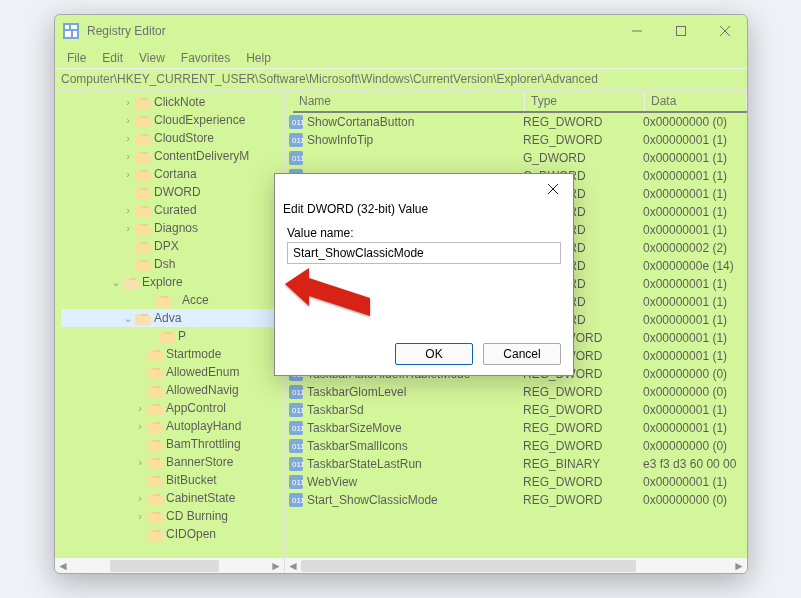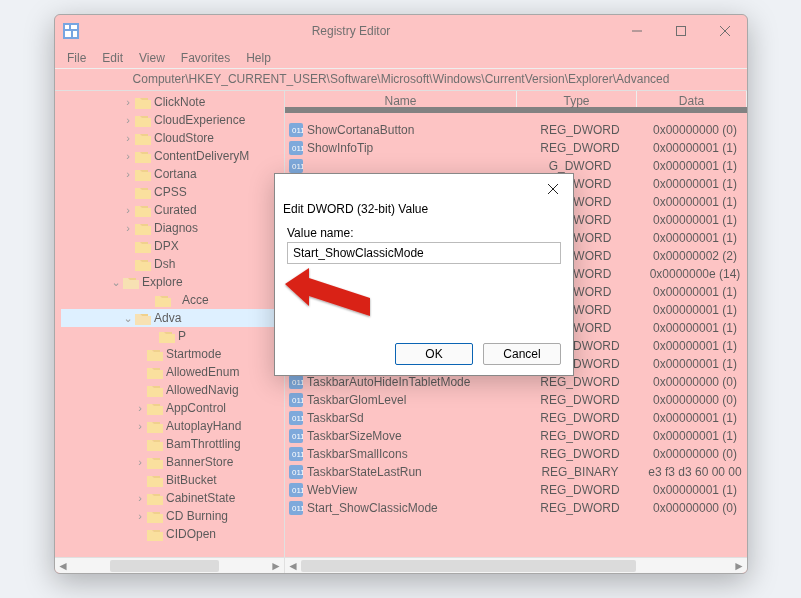--- a/index.html
+++ b/index.html
@@ -1,17 +1,17 @@
 <!DOCTYPE html>
 <html><head>
 <meta charset="utf-8">
 <style>
 * { box-sizing: border-box; margin: 0; padding: 0; font-family: 'Segoe UI', Tahoma, sans-serif; }
 body { background: #eef1f5; width: 801px; height: 598px; position: relative; overflow: hidden; }
-.window { position: absolute; left: 54px; top: 14px; width: 694px; height: 560px; background: #fca5a5; border: 1px solid #a8a8a8; border-radius: 6px; box-shadow: 0 8px 30px rgba(0,0,0,0.28); display: flex; flex-direction: column; overflow: hidden; text-align: center; }
+.window { position: absolute; left: 54px; top: 14px; width: 694px; height: 560px; background: #bef264; border: 1px solid #a8a8a8; border-radius: 6px; box-shadow: 0 8px 30px rgba(0,0,0,0.28); display: flex; flex-direction: column; overflow: hidden; }
 .titlebar { height: 32px; display: flex; align-items: center; padding: 0 0 0 8px; }
 .titlebar .icon { width: 16px; height: 16px; margin-right: 8px; }
 .titlebar .title { font-size: 12px; color: #222; flex: 1; }
 .winbtn { width: 44px; height: 32px; display: flex; align-items: center; justify-content: center; }
 .winbtn svg { width: 10px; height: 10px; }
 .menubar { height: 22px; display: flex; align-items: center; padding: 0 4px; font-size: 12px; color: #222; border-bottom: 1px solid #e5e5e5; }
 .menubar span { padding: 2px 8px; cursor: default; }
 .addrbar { height: 22px; border-bottom: 1px solid #d0d0d0; font-size: 12px; color: #222; padding: 3px 6px; white-space: nowrap; overflow: hidden; }
 .content { flex: 1; display: flex; overflow: hidden; }
 .tree { width: 230px; border-right: 1px solid #d0d0d0; overflow: hidden; position: relative; font-size: 12px; }
@@ -19,26 +19,26 @@
 .tn { display: flex; align-items: center; height: 18px; white-space: nowrap; }
 .tn .tw { width: 14px; display: flex; justify-content: center; color: #666; font-size: 11px; }
 .tn .fld { width: 16px; height: 13px; margin-right: 3px; display: inline-flex; }
 .tn .lbl { color: #000; }
 .tn.sel { background: #cde8ff; }
 .hscroll { position: absolute; bottom: 0; left: 0; right: 0; height: 16px; background: #f0f0f0; border-top: 1px solid #d0d0d0; display:flex; align-items:center; }
 .hscroll .arr { width: 16px; height: 16px; display:flex; align-items:center; justify-content:center; color:#555; }
 .hscroll .track { flex:1; height:16px; position:relative; }
 .hscroll .thumb { position:absolute; height:12px; top:2px; background:#c8c8c8; border-radius:2px; }
 .list { flex: 1; overflow: hidden; position: relative; font-size: 12px; }
-.list-head { display: flex; height: 22px; border-bottom: 6px solid #404040; }
+.list-head { display: flex; height: 22px; border-bottom: 2px solid #404040; margin-left: 8px; }
 .list-head div { padding: 3px 6px; border-right: 1px solid #e5e5e5; font-size: 12px; color: #222; }
 .col-name { width: 232px; }
 .col-type { width: 120px; }
 .col-data { flex: 1; }
-.list-body { overflow: hidden; margin-top: 8px; }
+.list-body { overflow: hidden; }
 .row { display: flex; height: 18px; align-items: center; }
 .row .c1 { width: 232px; display: flex; align-items: center; padding-left: 4px; white-space: nowrap; }
 .row .c2 { width: 120px; padding-left: 6px; }
 .row .c3 { flex: 1; padding-left: 6px; white-space: nowrap; }
 .regicon { width: 14px; height: 14px; margin-right: 4px; display:inline-flex; }
 .overlay { position: absolute; left: 0; top: 0; right: 0; bottom: 0; background: rgba(255,255,255,0.35); pointer-events: none; }
 .dialog { position: absolute; left: 274px; top: 173px; width: 300px; height: 203px; background: #fff; border: 1px solid #888; box-shadow: 0 6px 24px rgba(0,0,0,0.22); font-size: 12px; display:flex; flex-direction:column; }
 .dlg-title { height: 30px; display: flex; align-items: center; padding: 0 8px; }
 .dlg-title .t { flex:1; color:#000;margin-top:40px; }
 .dlg-close { width: 24px; height: 24px; display:flex; align-items:center; justify-content:center; }
@@ -152,21 +152,21 @@
             <span class="lbl">Cortana</span>
           </div>
           <div class="tn" style="padding-left: 60px;">
             <span class="tw"></span>
             <span class="fld">
               <svg viewBox="0 0 16 13">
                 <path d="M0 2 L5 2 L7 4 L16 4 L16 13 L0 13 Z" fill="#f7cf6a"></path>
                 <path d="M0 2 L5 2 L7 4 L13 4 L13 2 L0 2 Z" fill="#e8b84f"></path>
               </svg>
             </span>
-            <span class="lbl">CPSS</span>
+            <span class="lbl">DWORD</span>
           </div>
           <div class="tn" style="padding-left: 60px;">
             <span class="tw">›</span>
             <span class="fld">
               <svg viewBox="0 0 16 13">
                 <path d="M0 2 L5 2 L7 4 L16 4 L16 13 L0 13 Z" fill="#f7cf6a"></path>
                 <path d="M0 2 L5 2 L7 4 L13 4 L13 2 L0 2 Z" fill="#e8b84f"></path>
               </svg>
             </span>
             <span class="lbl">Curated</span>

